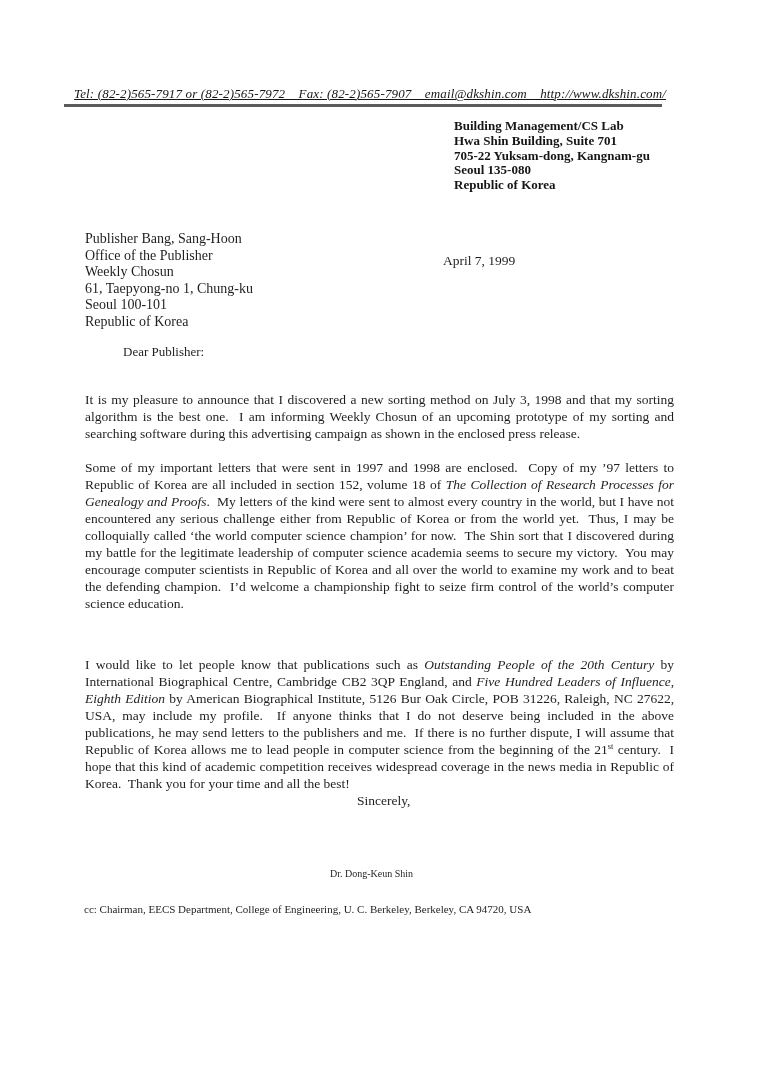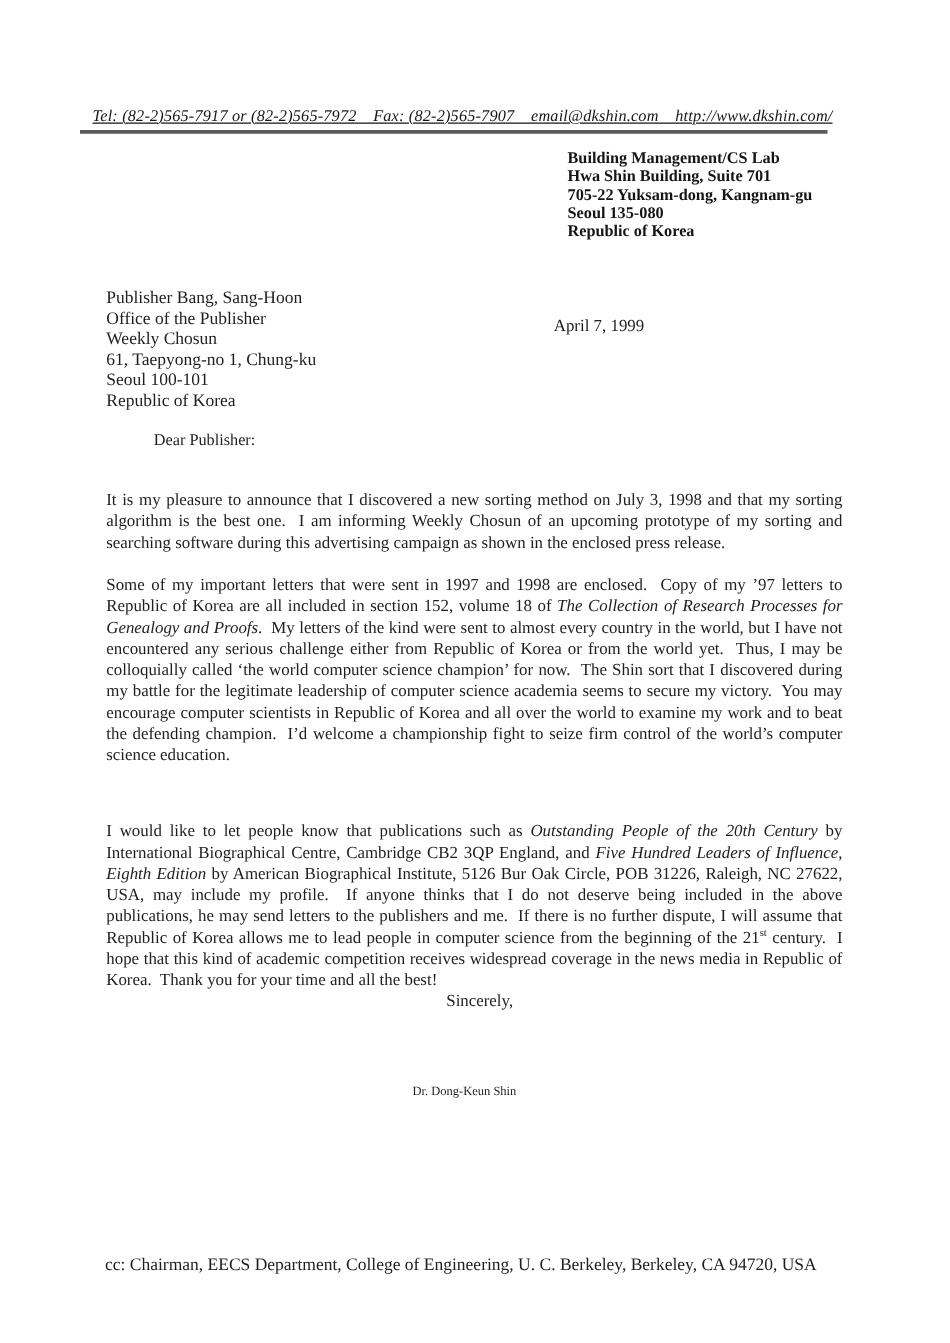--- a/index.html
+++ b/index.html
@@ -81,22 +81,22 @@
   }
   .signature {
     position: absolute;
     left: 330px;
     top: 868px;
     font-size: 10px;
   }
   .cc {
     position: absolute;
     left: 84px;
-    top: 1005px;
-    font-size: 14px;
+    top: 903px;
+    font-size: 11px;
     white-space: nowrap;
   }
 </style>
 </head>
 <body>
 
 <div class="page">
 
   <div class="contact-rule">
     <span class="contact-text">Tel: (82-2)565-7917 or (82-2)565-7972  Fax: (82-2)565-7907  email@dkshin.com  http://www.dkshin.com/</span>

